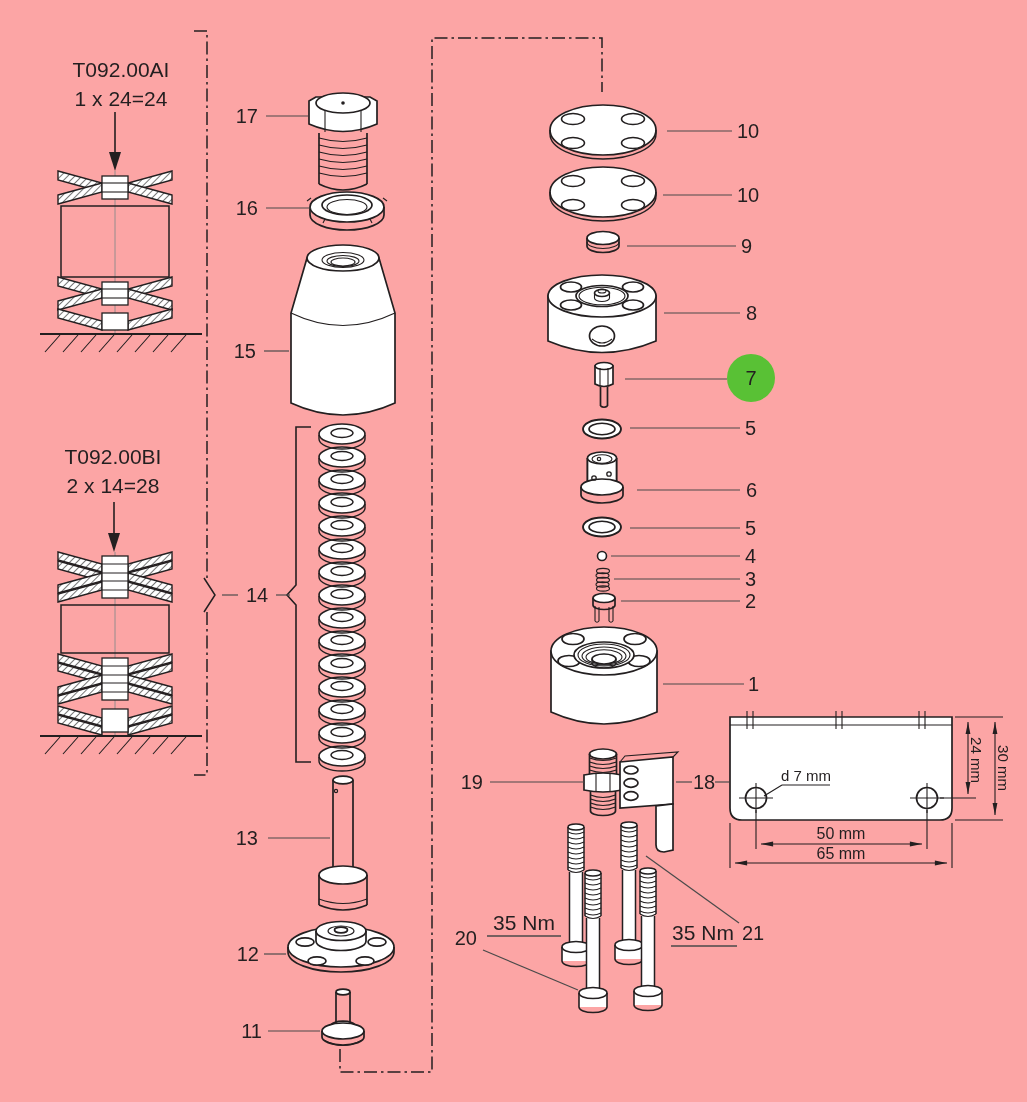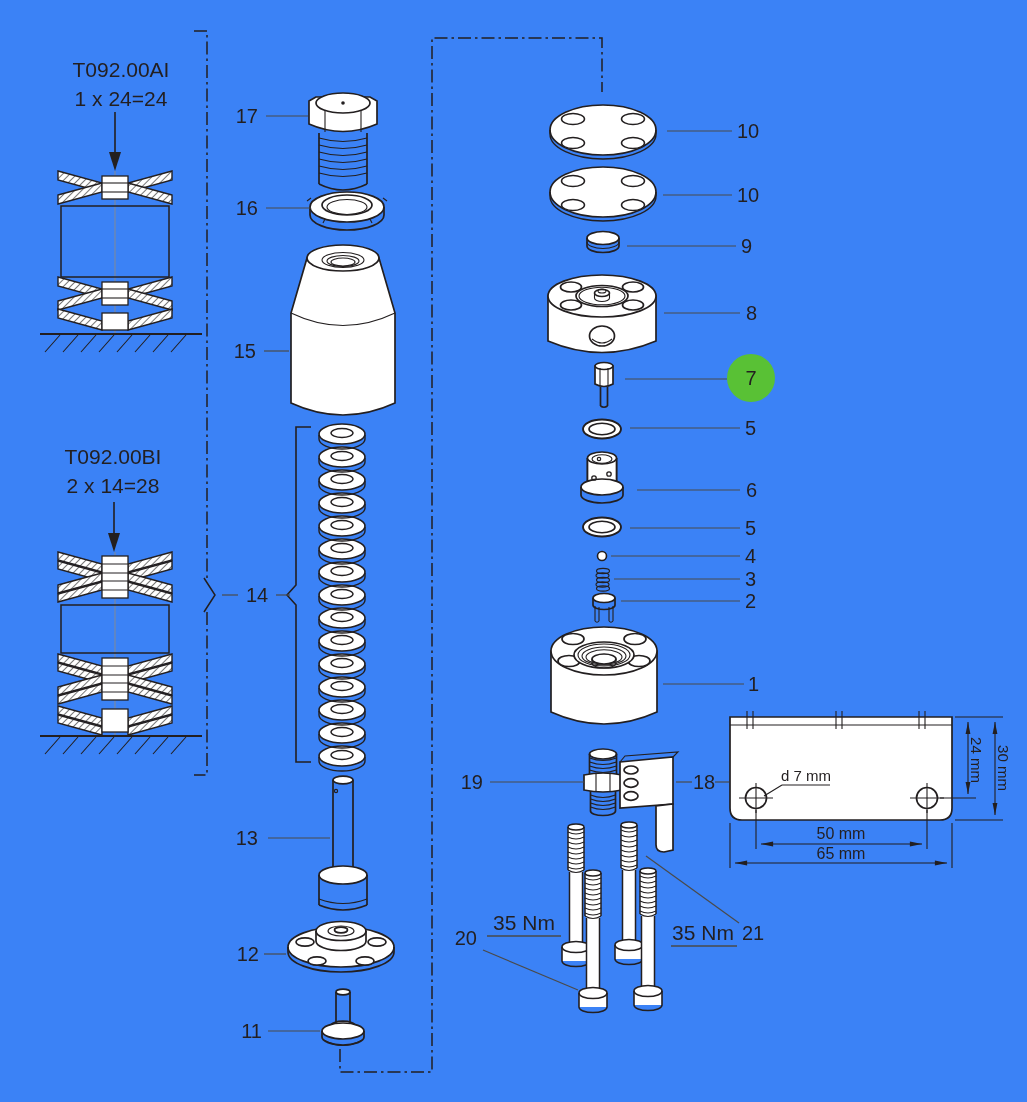--- a/index.html
+++ b/index.html
@@ -1,16 +1,16 @@
 <!DOCTYPE html>
 <html><head>
 <meta charset="utf-8">
 <style>
   html,body{margin:0;padding:0;background:#ffffff;}
-  .page{position:relative;width:1027px;height:1102px;background:#3b82f6;overflow:hidden;
+  .page{position:relative;width:1027px;height:1102px;background:#fca5a5;overflow:hidden;
         font-family:"Liberation Sans", sans-serif;}
   svg text{font-family:"Liberation Sans", sans-serif;fill:#231f20;}
   .lbl{font-size:20px;}
   .note{font-size:21px;}
   .torque{font-size:21px;}
   .dim{font-size:16px;}
   .dimv{font-size:15px;}
   .outline{fill:none;stroke:#231f20;stroke-width:1.7;}
   .fillw{fill:#ffffff;stroke:#231f20;stroke-width:1.7;}
   .thin{fill:none;stroke:#231f20;stroke-width:1.1;}

